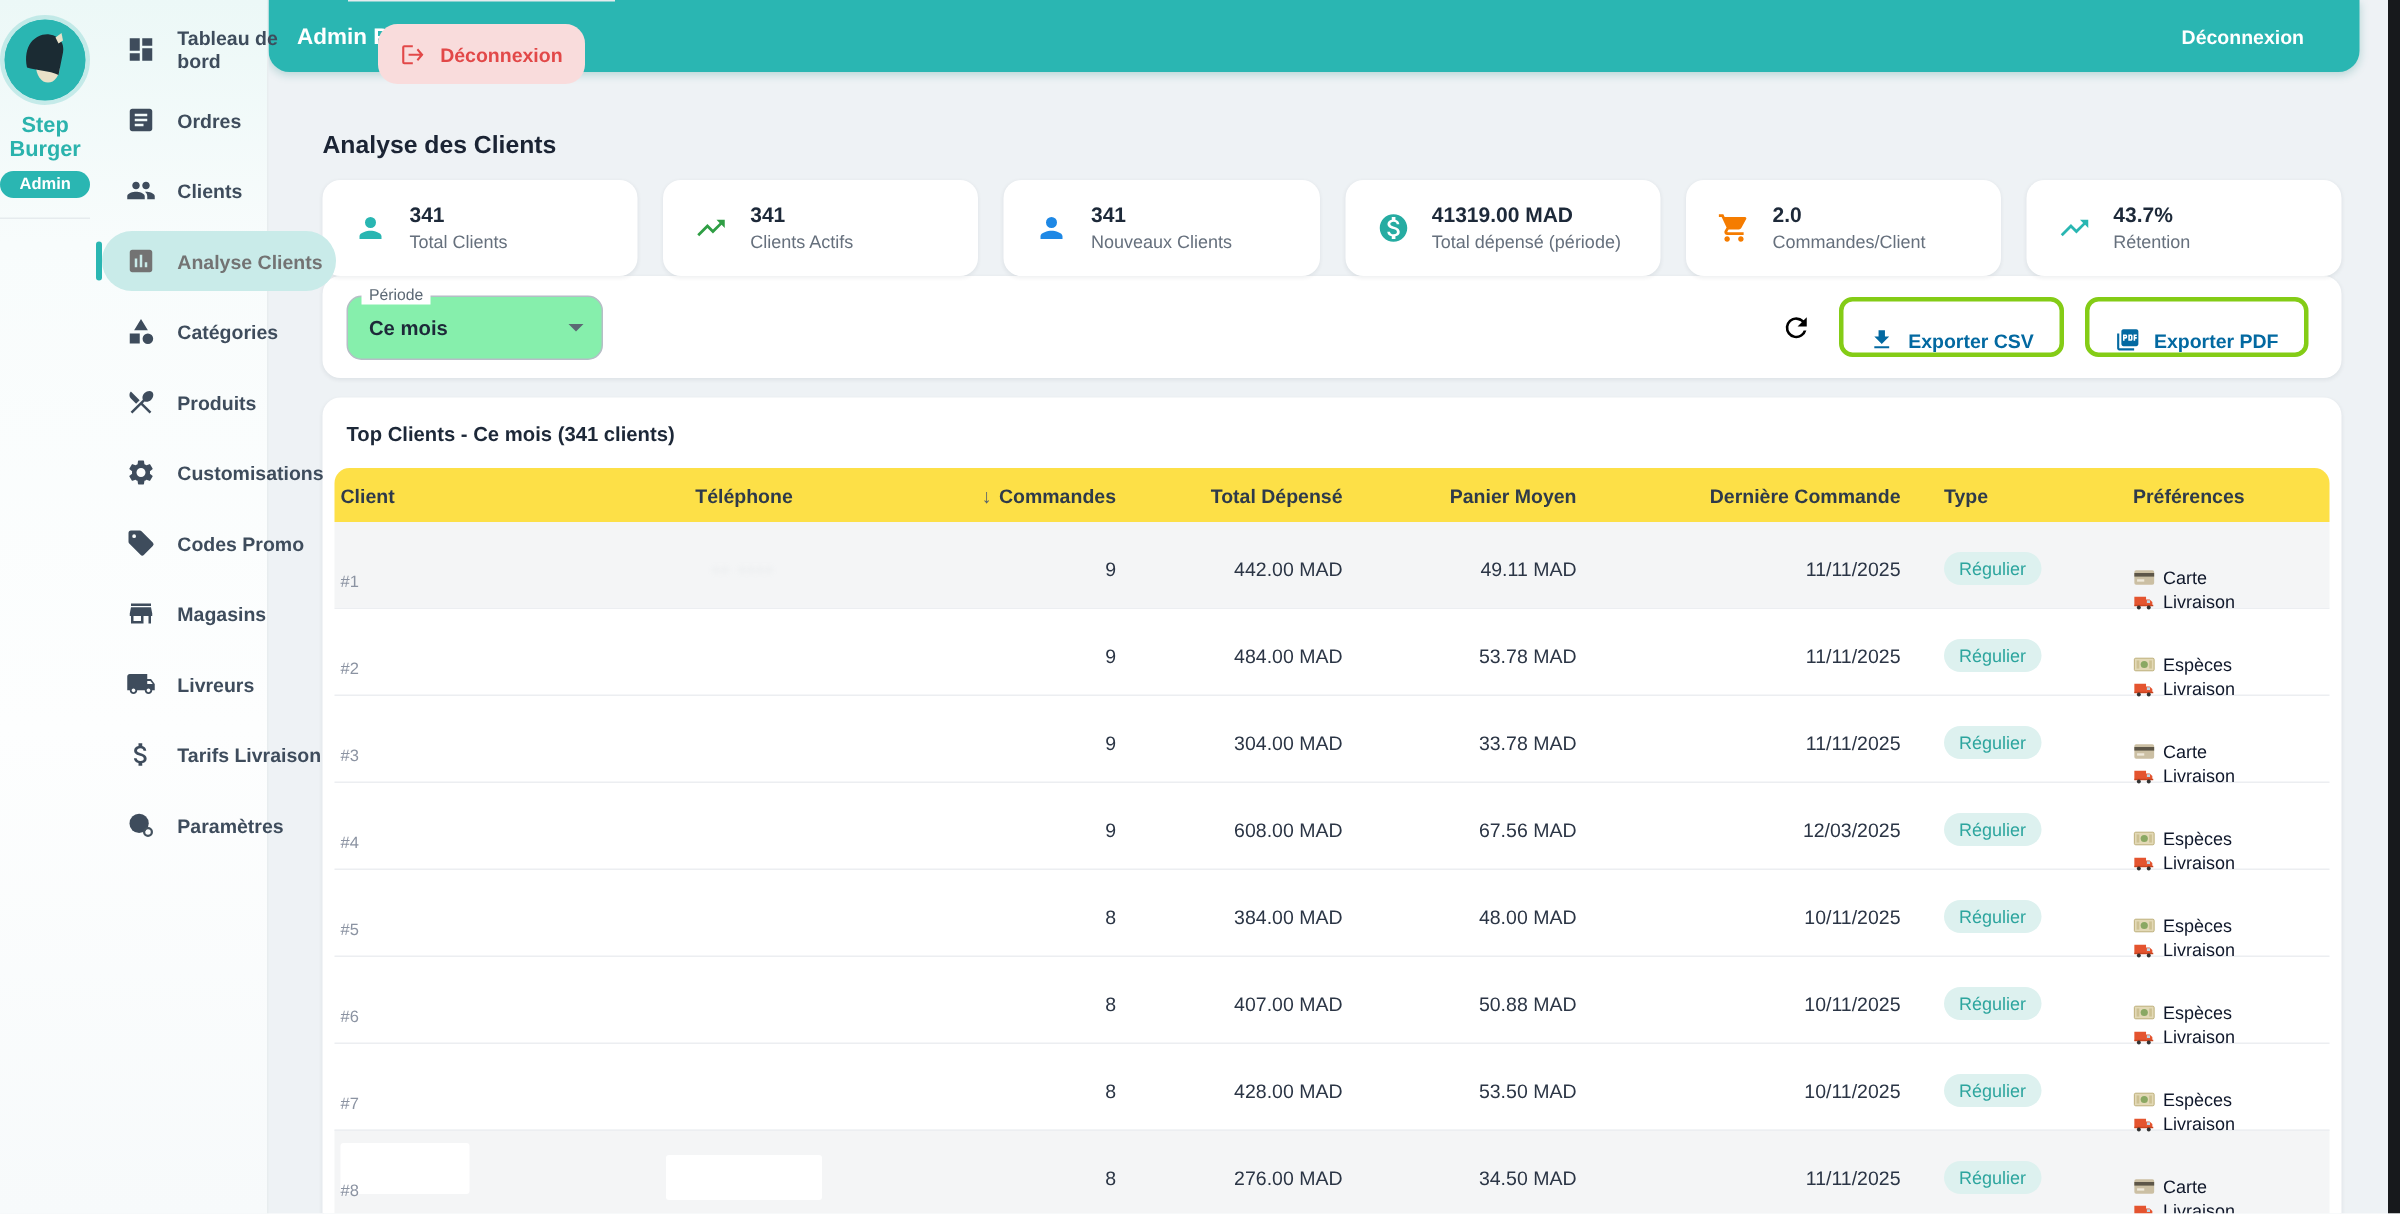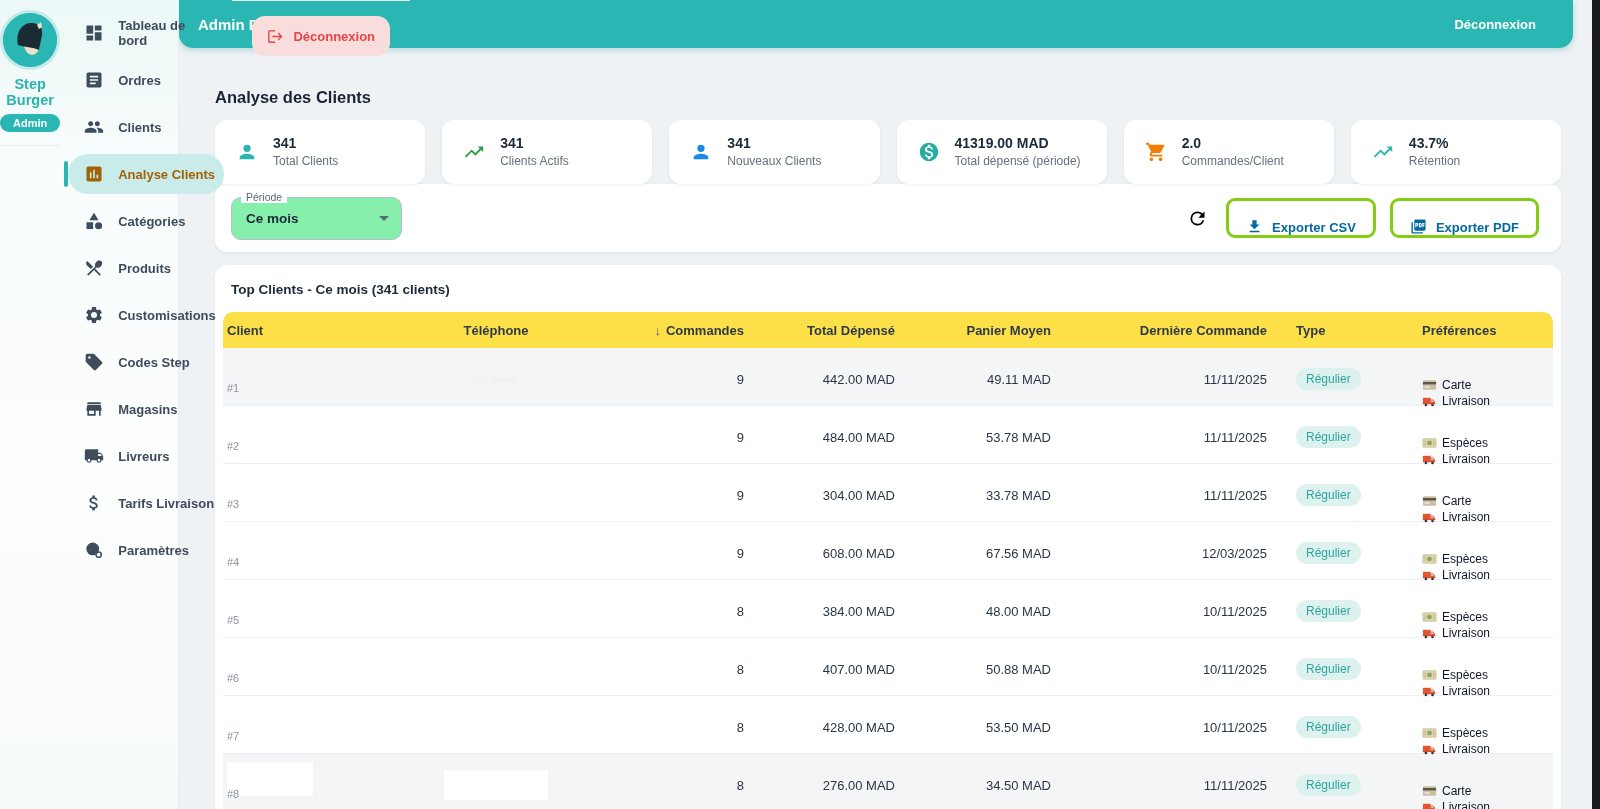--- a/index.html
+++ b/index.html
@@ -18,21 +18,21 @@
     box-shadow:0 0 0 3px rgba(42,182,178,.22);background:#2ab6b2;}
   .brand{color:#2bb3ad;font-weight:bold;font-size:14.5px;margin-top:9px;}
   .badge{display:inline-block;background:#2ab6b2;color:#fff;font-size:11px;font-weight:bold;
     padding:3px 13px;border-radius:11px;margin-top:6px;}
   .profile-divider{border-bottom:1px solid #e6ebee;margin-top:13px;}
   nav{flex:1;padding:13px 8px 0;}
   .nav-item{display:flex;align-items:center;gap:14px;height:40px;padding:0 8px 0 16px;
     border-radius:22px;margin-bottom:7px;color:#3e4c5c;font-size:13px;font-weight:600;
     cursor:pointer;position:relative;}
   .nav-item svg{width:20px;height:20px;fill:#44525f;flex:0 0 auto;}
-  .nav-item.active{background:#c9ebe9;color:#a16207;font-weight:bold;}
+  .nav-item.active{background:#c9ebe9;color:#737373;font-weight:bold;}
   .nav-item.active svg{fill:#17a09b;}
   .nav-item.active::before{content:"";position:absolute;left:-4px;top:7px;width:4px;height:26px;
     border-radius:3px;background:#2ab6b2;}
   .side-footer{padding:15px 20px 17px;border-top:1px solid #e6ebee;}
   .logout-btn{width:138px;height:40px;border:none;border-radius:13px;background:#f9dcdc;
     color:#e24848;font-weight:bold;font-size:13px;display:flex;align-items:center;
     justify-content:center;gap:10px;cursor:pointer;font-family:inherit;}
   .logout-btn svg{width:17px;height:17px;fill:#e24848;}
   
   .main{flex:1;display:flex;flex-direction:column;min-width:0;}
@@ -178,21 +178,21 @@
           </svg>
         </span>
         <span>Customisations</span>
       </div>
       <div class="nav-item">
         <span style="display: flex;">
           <svg viewBox="0 0 24 24" width="100%" height="100%" style="fill: currentcolor; width: 20px; height: 20px;">
             <path d="M21.41 11.58l-9-9A2 2 0 0 0 11 2H4a2 2 0 0 0-2 2v7c0 .55.22 1.05.59 1.42l9 9a2 2 0 0 0 2.83 0l7-7a2 2 0 0 0 0-2.84zM6.5 8A1.5 1.5 0 1 1 8 6.5 1.5 1.5 0 0 1 6.5 8z"></path>
           </svg>
         </span>
-        <span>Codes Step</span>
+        <span>Codes Promo</span>
       </div>
       <div class="nav-item">
         <span style="display: flex;">
           <svg viewBox="0 0 24 24" width="100%" height="100%" style="fill: currentcolor; width: 20px; height: 20px;">
             <path d="M20 4H4v2h16V4zm1 10v-2l-1-5H4l-1 5v2h1v6h10v-6h4v6h2v-6h1zm-9 4H6v-4h6v4z"></path>
           </svg>
         </span>
         <span>Magasins</span>
       </div>
       <div class="nav-item">

